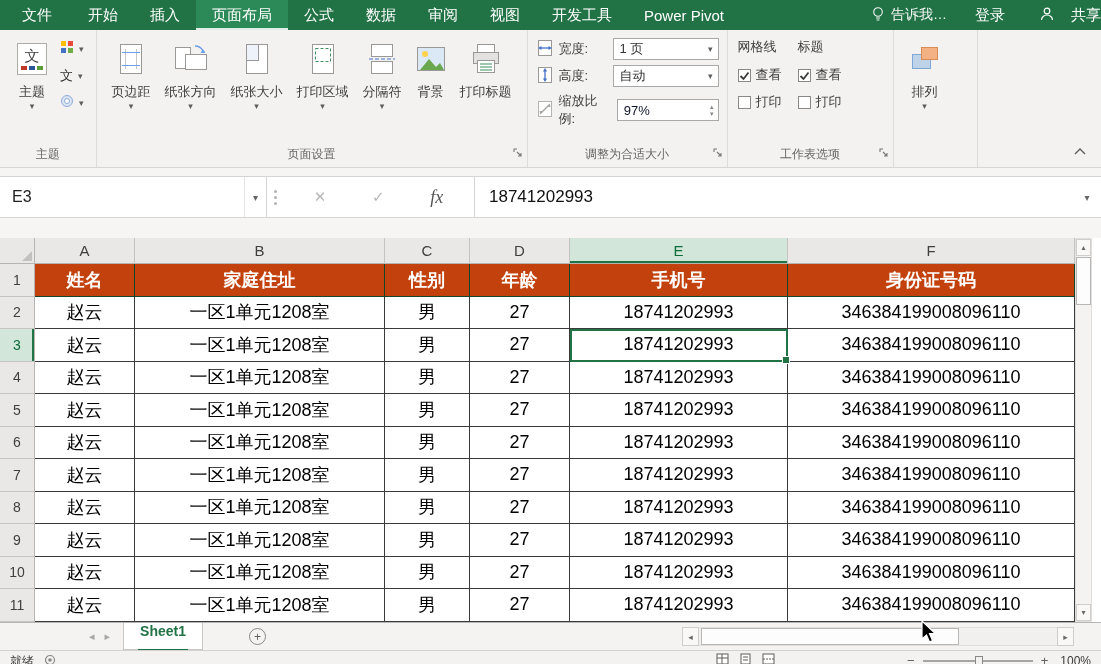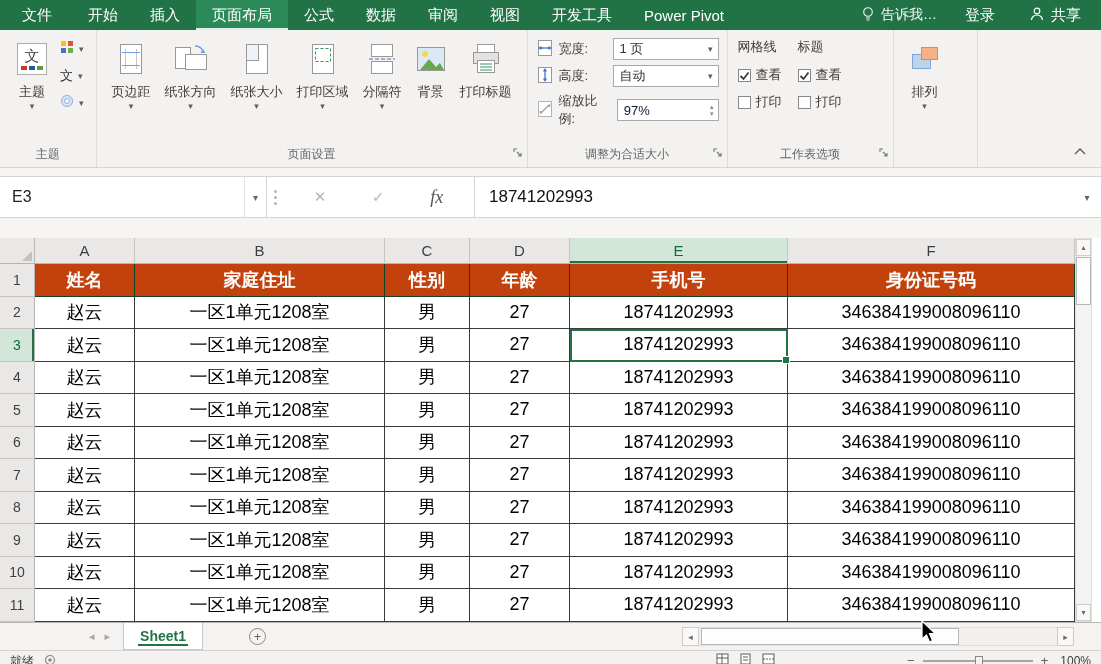--- a/index.html
+++ b/index.html
@@ -16,21 +16,21 @@
     position:absolute; top:0; left:0; right:0; height:30px;
     background:#217346; display:flex; align-items:stretch;
     color:#fff; font-size:15px;
   }
   .tab{ display:flex; align-items:center; padding:0 16px; cursor:default; white-space:nowrap;}
   .tab.file{ padding:0 20px; margin-left:2px; }
   .tab.active{ background:#2c8a58; box-shadow:inset 0 -2px 0 rgba(255,255,255,.85); }
   .tr-right{ margin-left:auto; display:flex; align-items:center; }
   .tellme{ display:flex; align-items:center; gap:6px; font-size:14px; margin-right:28px; opacity:.95;}
   .signin{ margin-right:34px; font-size:15px;}
-  .share{ display:flex; align-items:center; gap:6px; padding-right:20px; font-size:15px;}
+  .share{ display:flex; align-items:center; gap:16px; font-size:15px;}
 
   
   .ribbon{
     position:absolute; top:30px; left:0; right:0; height:138px;
     background:#f3f2f1; border-bottom:1px solid #d8d6d4;
     display:flex; align-items:stretch; overflow:hidden;
   }
   .group{ position:relative; border-right:1px solid #dedcda; padding:4px 8px 22px 8px; }
   .g-body{ display:flex; height:100%; }
   .glabel{
@@ -141,21 +141,21 @@
     position:absolute; top:622px; left:0; right:0; height:28px;
     background:#f4f3f2; border-top:1px solid #b7b5b3;
     display:flex; align-items:stretch; font-size:14px;
   }
   .nav{ color:#a8a6a4; font-size:11px; align-self:center; padding:0 5px; cursor:pointer;}
   .nav.first{ margin-left:84px; }
   .stab{
     margin-left:8px; background:#fff; border:1px solid #c9c7c5; border-top:none;
     color:#217346; font-weight:700; padding:0 14px; display:flex; align-items:center; cursor:pointer;
   }
-  .stab .ul{ border-bottom:2px solid #217346; padding:1px 2px 0 2px; }
+  .stab .ul{ border-bottom:2px solid #217346; padding:1px 2px 10px 2px; }
   .addsheet{
     margin-left:46px; width:17px; height:17px; border:1px solid #8a8884; border-radius:50%;
     color:#5f5d5b; font-size:12px; display:flex; align-items:center; justify-content:center;
     align-self:center; cursor:pointer;
   }
   .hscroll{ position:absolute; left:682px; top:4px; width:392px; height:19px; display:flex; }
   .harrow{ width:17px; background:#f9f8f7; border:1px solid #cfcdcb; color:#6b6967; font-size:9px; display:flex; align-items:center; justify-content:center; cursor:pointer;}
   .htrack{ flex:1; background:#f1f0ee; border-top:1px solid #e1dfdd; border-bottom:1px solid #e1dfdd; position:relative;}
   .hthumb{ position:absolute; left:2px; top:0; height:100%; width:258px; background:#fdfdfd; border:1px solid #b9b7b5; cursor:grab;}
 

